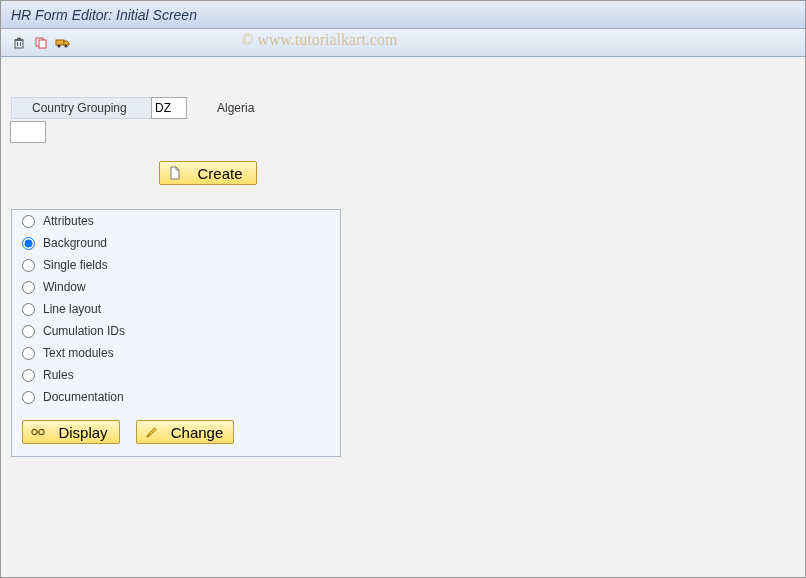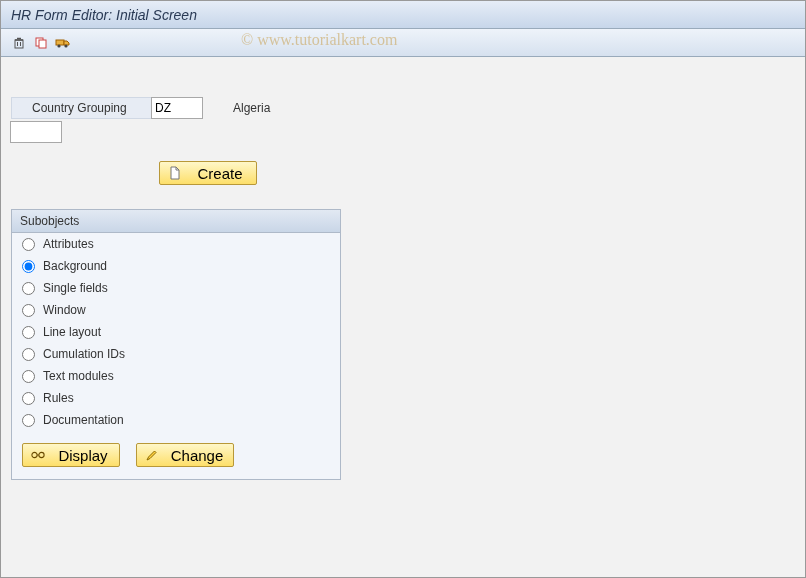--- a/index.html
+++ b/index.html
@@ -66,21 +66,21 @@
   }
   .form-input {
     width: 32px;
     height: 22px;
     border: 1px solid #a8a8a8;
     background: #fff;
     font-size: 12px;
     padding: 2px 3px;
     margin-left: -1px;
   }
-  .form-input.w60 { width: 52px; }
+  .form-input.w60 { width: 36px; }
   .form-desc {
     margin-left: 30px;
   }
   .btn {
     background: linear-gradient(#fff7c8, #fddf6a);
     border: 1px solid #b89838;
     border-radius: 2px;
     padding: 3px 8px;
     font-size: 15px;
     cursor: pointer;
@@ -168,21 +168,20 @@
         <svg width="12" height="14" viewBox="0 0 12 14">
             <path d="M2 1 h5 l3 3 v9 h-8 z" fill="#fff" stroke="#777"></path>
             <path d="M7 1 v3 h3" fill="none" stroke="#777"></path>
           </svg>
       </span>
       <span class="lbl">Create</span>
     </button>
   </div>
 
   <div class="groupbox">
-    <div class="groupbox-title">Subobjects</div>
     <div id="radio-container">
         <label class="radio-row">
           <input type="radio" name="subobj" style="">
           <span>Attributes</span>
         </label>
         <label class="radio-row">
           <input type="radio" name="subobj" checked="" style="">
           <span>Background</span>
         </label>
         <label class="radio-row">

